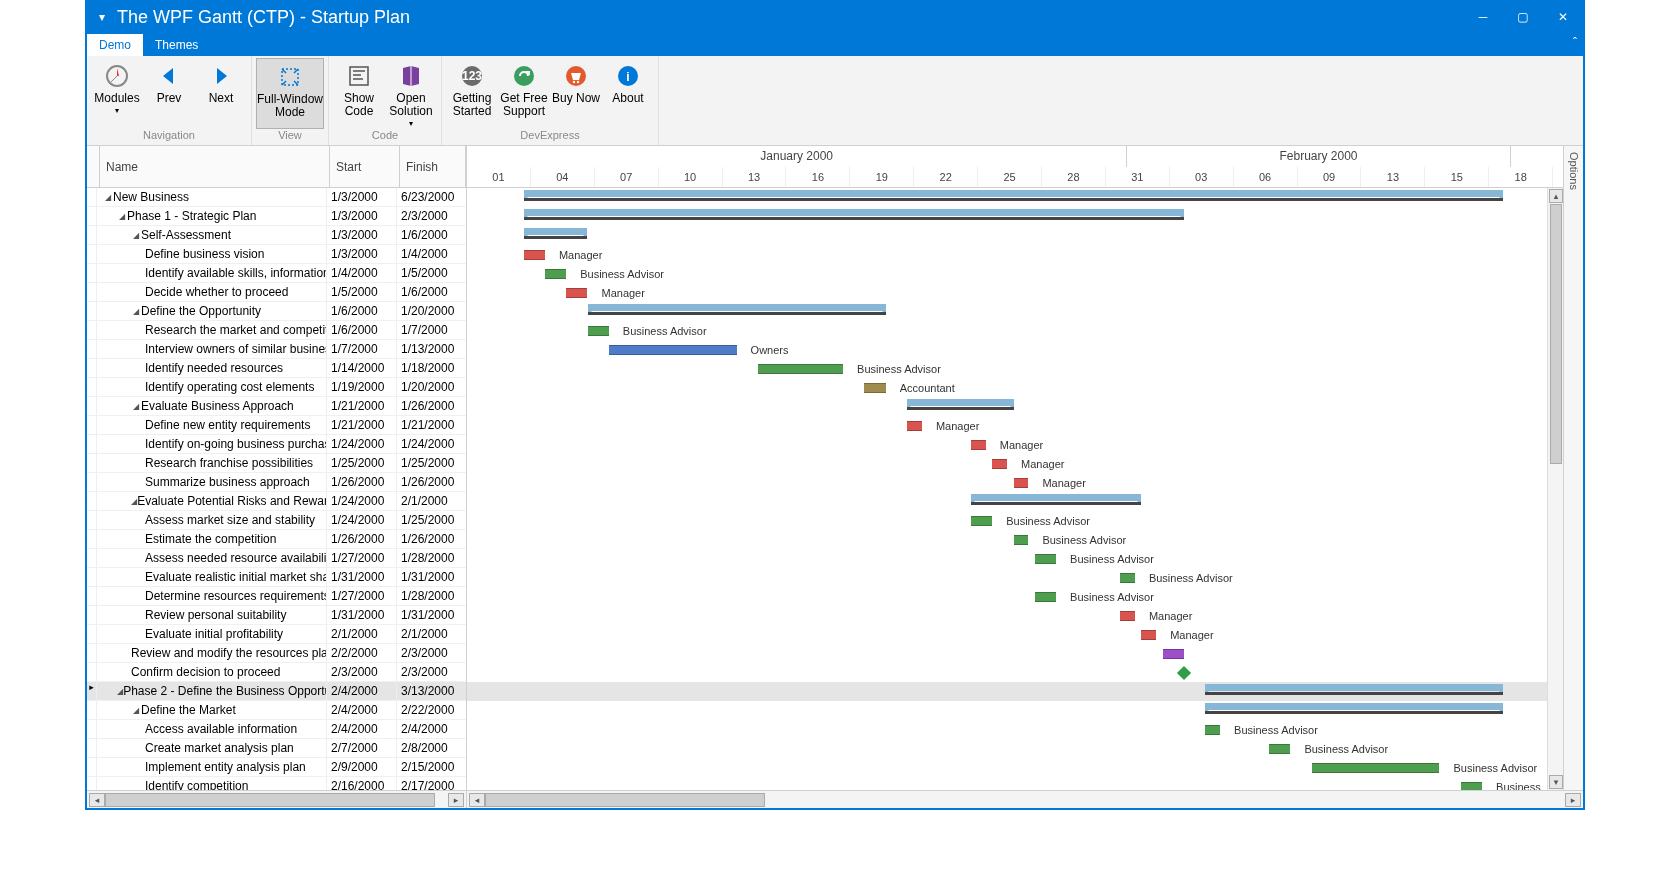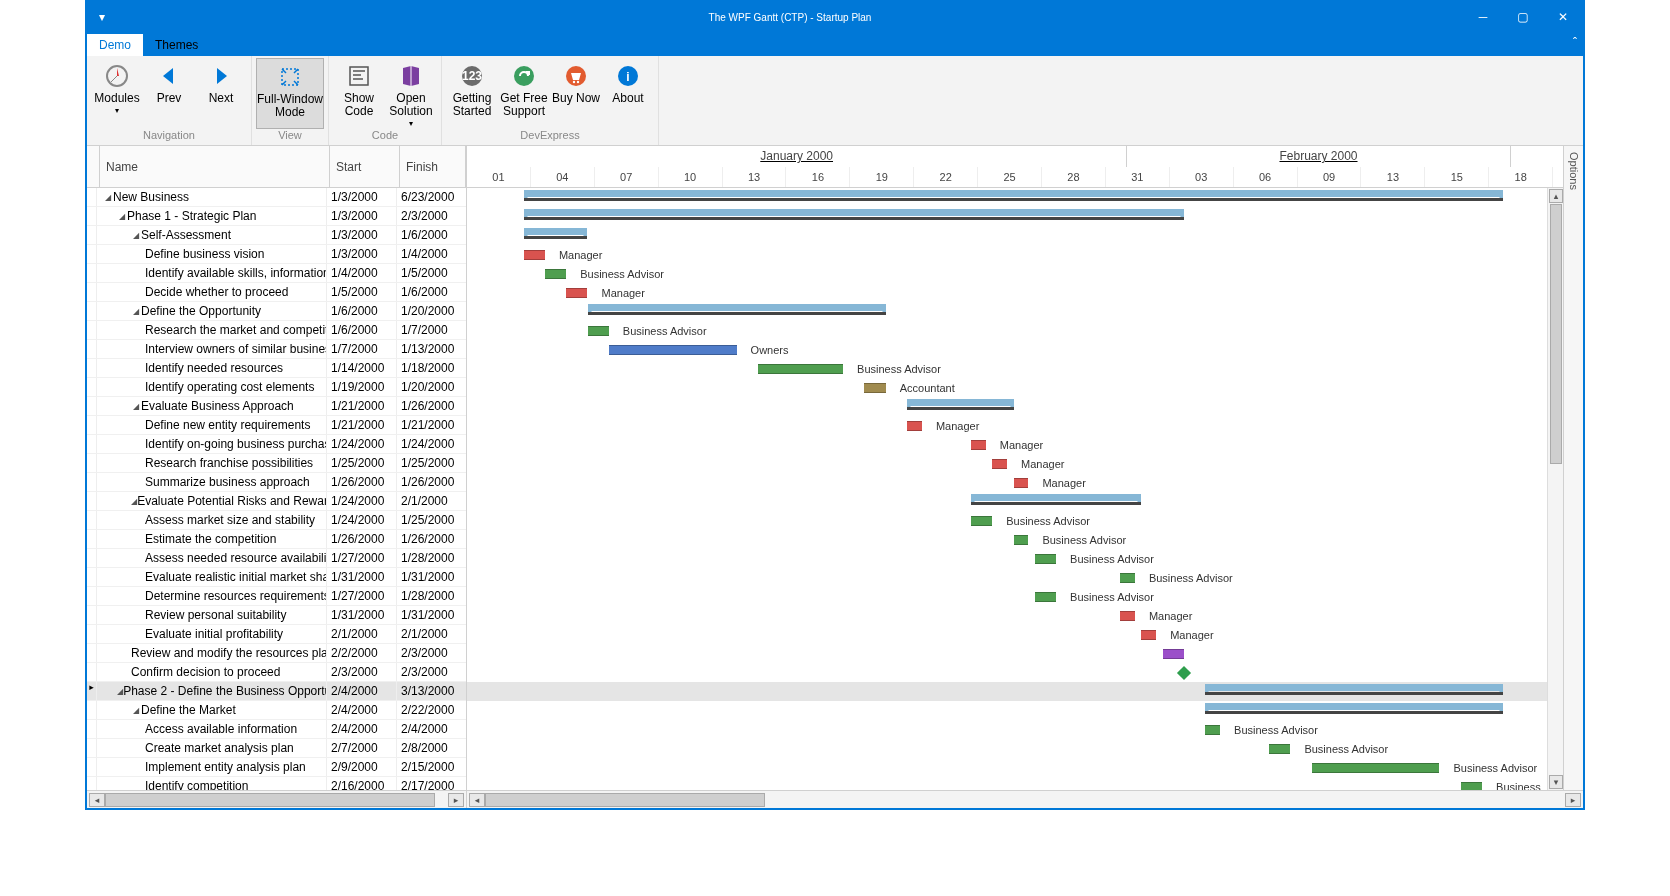--- a/index.html
+++ b/index.html
@@ -1,24 +1,24 @@
 <!DOCTYPE html>
 <html><head>
 <meta charset="utf-8">
 <style>
 *{box-sizing:border-box;margin:0;padding:0;font-family:"Segoe UI",Tahoma,sans-serif;font-size:12px;}
 body{background:#fff;overflow:hidden;}
 .window{width:1500px;height:810px;border:2px solid #0078d7;display:flex;flex-direction:column;margin:auto;}
 .titlebar{height:30px;background:#0078d7;color:#fff;display:flex;align-items:center;position:relative;}
-.titlebar .title{flex:1;text-align:center;font-size:10px;}
+.titlebar .title{flex:1;font-size:18px;}
 .titlebar .winbtns{display:flex;height:100%;}
 .titlebar .winbtn{width:40px;display:flex;align-items:center;justify-content:center;color:#fff;cursor:pointer;}
 .titlebar .dropdown-left{width:30px;display:flex;align-items:center;justify-content:center;}
 .tabstrip{height:24px;background:#0078d7;display:flex;align-items:flex-end;position:relative;}
-.tab{padding:4px 12px;color:#000000;cursor:pointer;}
+.tab{padding:4px 12px;color:#ffffff;cursor:pointer;}
 .tab.active{background:#fff;color:#0078d7;}
 .tab-collapse{position:absolute;right:6px;top:4px;color:#fff;cursor:pointer;}
 .ribbon{height:90px;background:#f3f3f3;border-bottom:1px solid #d0d0d0;display:flex;}
 .r-group{display:flex;flex-direction:column;align-items:center;border-right:1px solid #e0e0e0;padding:2px 4px;}
 .r-group-items{display:flex;flex:1;}
 .r-group-label{font-size:11px;color:#888;padding-bottom:2px;}
 .r-item{display:flex;flex-direction:column;align-items:center;justify-content:flex-start;width:52px;padding-top:4px;cursor:pointer;text-align:center;line-height:1.1;font-size:11px;gap:2px;}
 .r-item .ico{width:28px;height:28px;display:flex;align-items:center;justify-content:center;font-size:20px;}
 .r-item.big{width:68px;}
 .r-item.sel{background:#dcdcdc;border:1px solid #b0b0b0;}
@@ -32,21 +32,21 @@
 .grid-body{flex:1;overflow:hidden;}
 .grow{height:19px;display:flex;align-items:center;border-bottom:1px solid #f0f0f0;}
 .grow.sel{background:#e5e5e5;}
 .grow .marker{width:10px;border-right:1px solid #eee;height:100%;}
 .grow .namecell{width:230px;white-space:nowrap;overflow:hidden;text-overflow:ellipsis;border-right:1px solid #eee;height:100%;display:flex;align-items:center;}
 .grow .caret{display:inline-block;width:10px;text-align:center;color:#555;}
 .grow .startcell{width:70px;padding-left:4px;border-right:1px solid #eee;height:100%;display:flex;align-items:center;}
 .grow .finishcell{flex:1;padding-left:4px;height:100%;display:flex;align-items:center;}
 .chart{flex:1;display:flex;flex-direction:column;min-width:0;position:relative;}
 .chart-header{height:42px;border-bottom:1px solid #d0d0d0;display:flex;flex-direction:column;}
-.ch-top{flex:1;display:flex;text-decoration:underline;}
+.ch-top{flex:1;display:flex;}
 .ch-top .month{border-right:1px solid #d0d0d0;display:flex;align-items:center;justify-content:center;color:#444;}
 .ch-bot{flex:1;display:flex;}
 .ch-bot .day{border-right:1px solid #eee;display:flex;align-items:center;justify-content:center;color:#444;font-size:11px;}
 .chart-body{flex:1;position:relative;overflow:hidden;}
 .chart-row{height:19px;position:relative;}
 .chart-row.sel{background:#e5e5e5;}
 .bar{position:absolute;height:11px;top:4px;border-radius:0;}
 .bar.summary{height:7px;top:2px;background:#86b7d6;}
 .bar.summary::before,.bar.summary::after{content:"";position:absolute;bottom:-4px;width:0;height:0;border-top:4px solid #86b7d6;}
 .bar.summary::before{left:0;border-right:4px solid transparent;}

